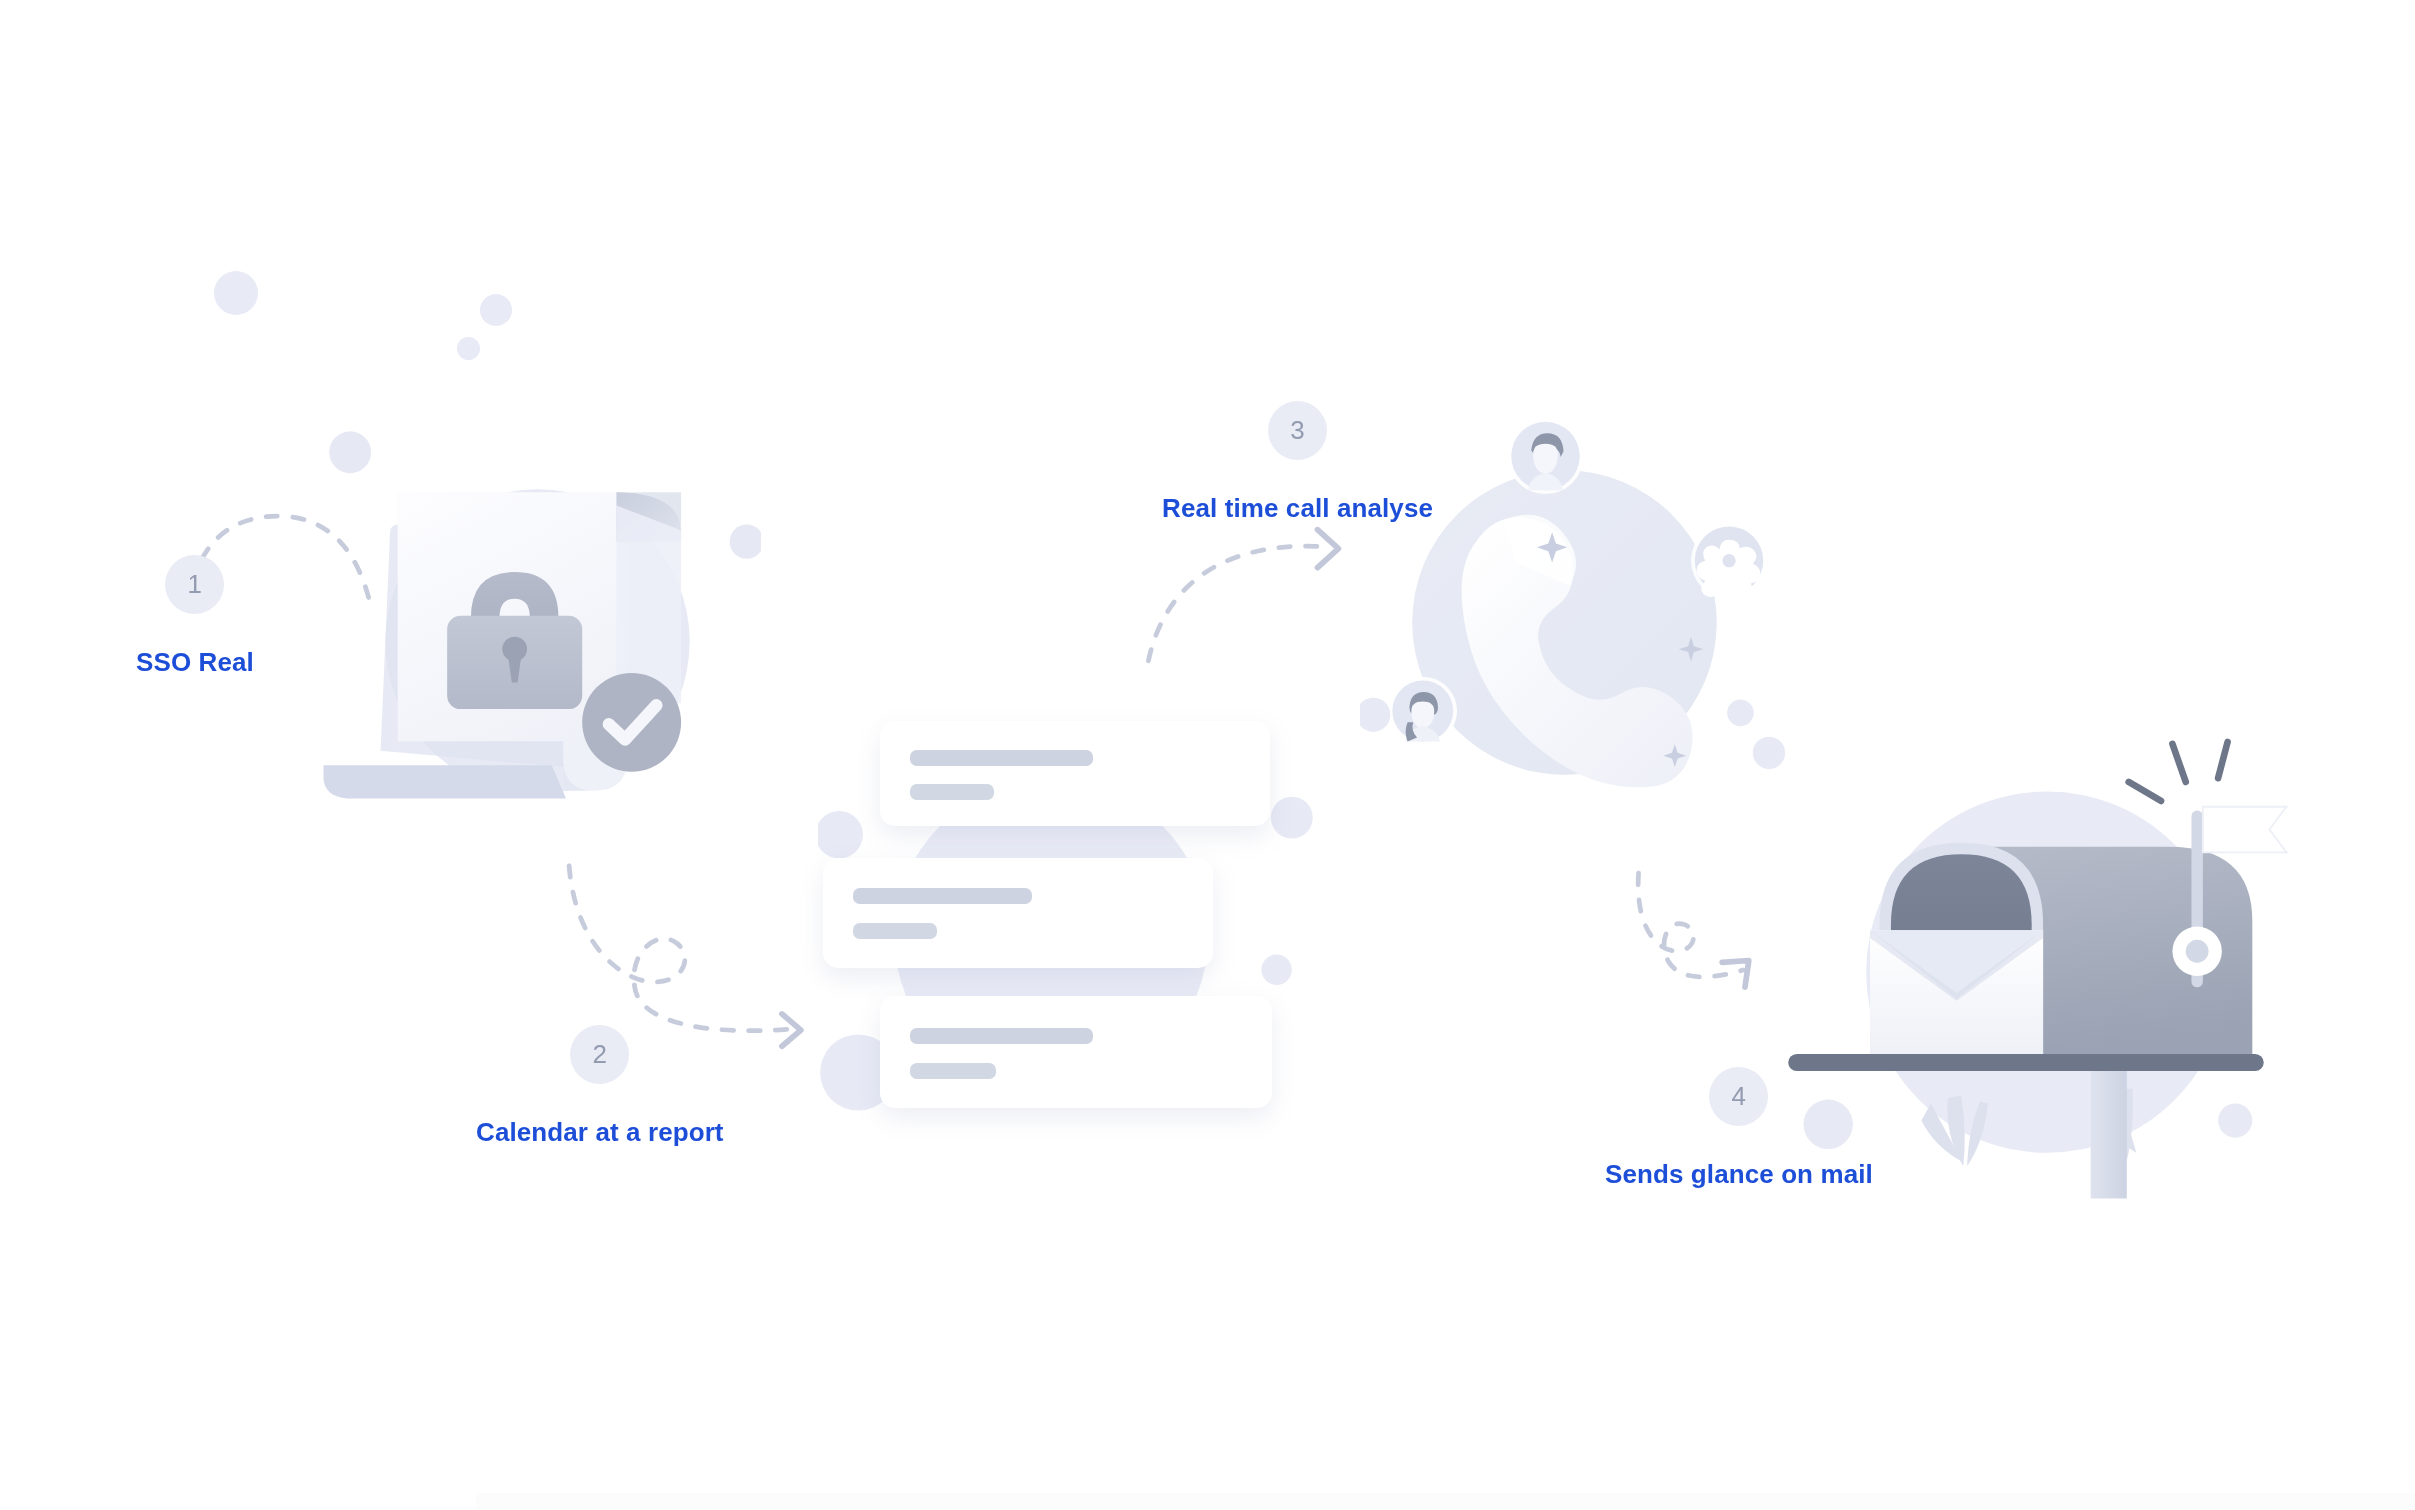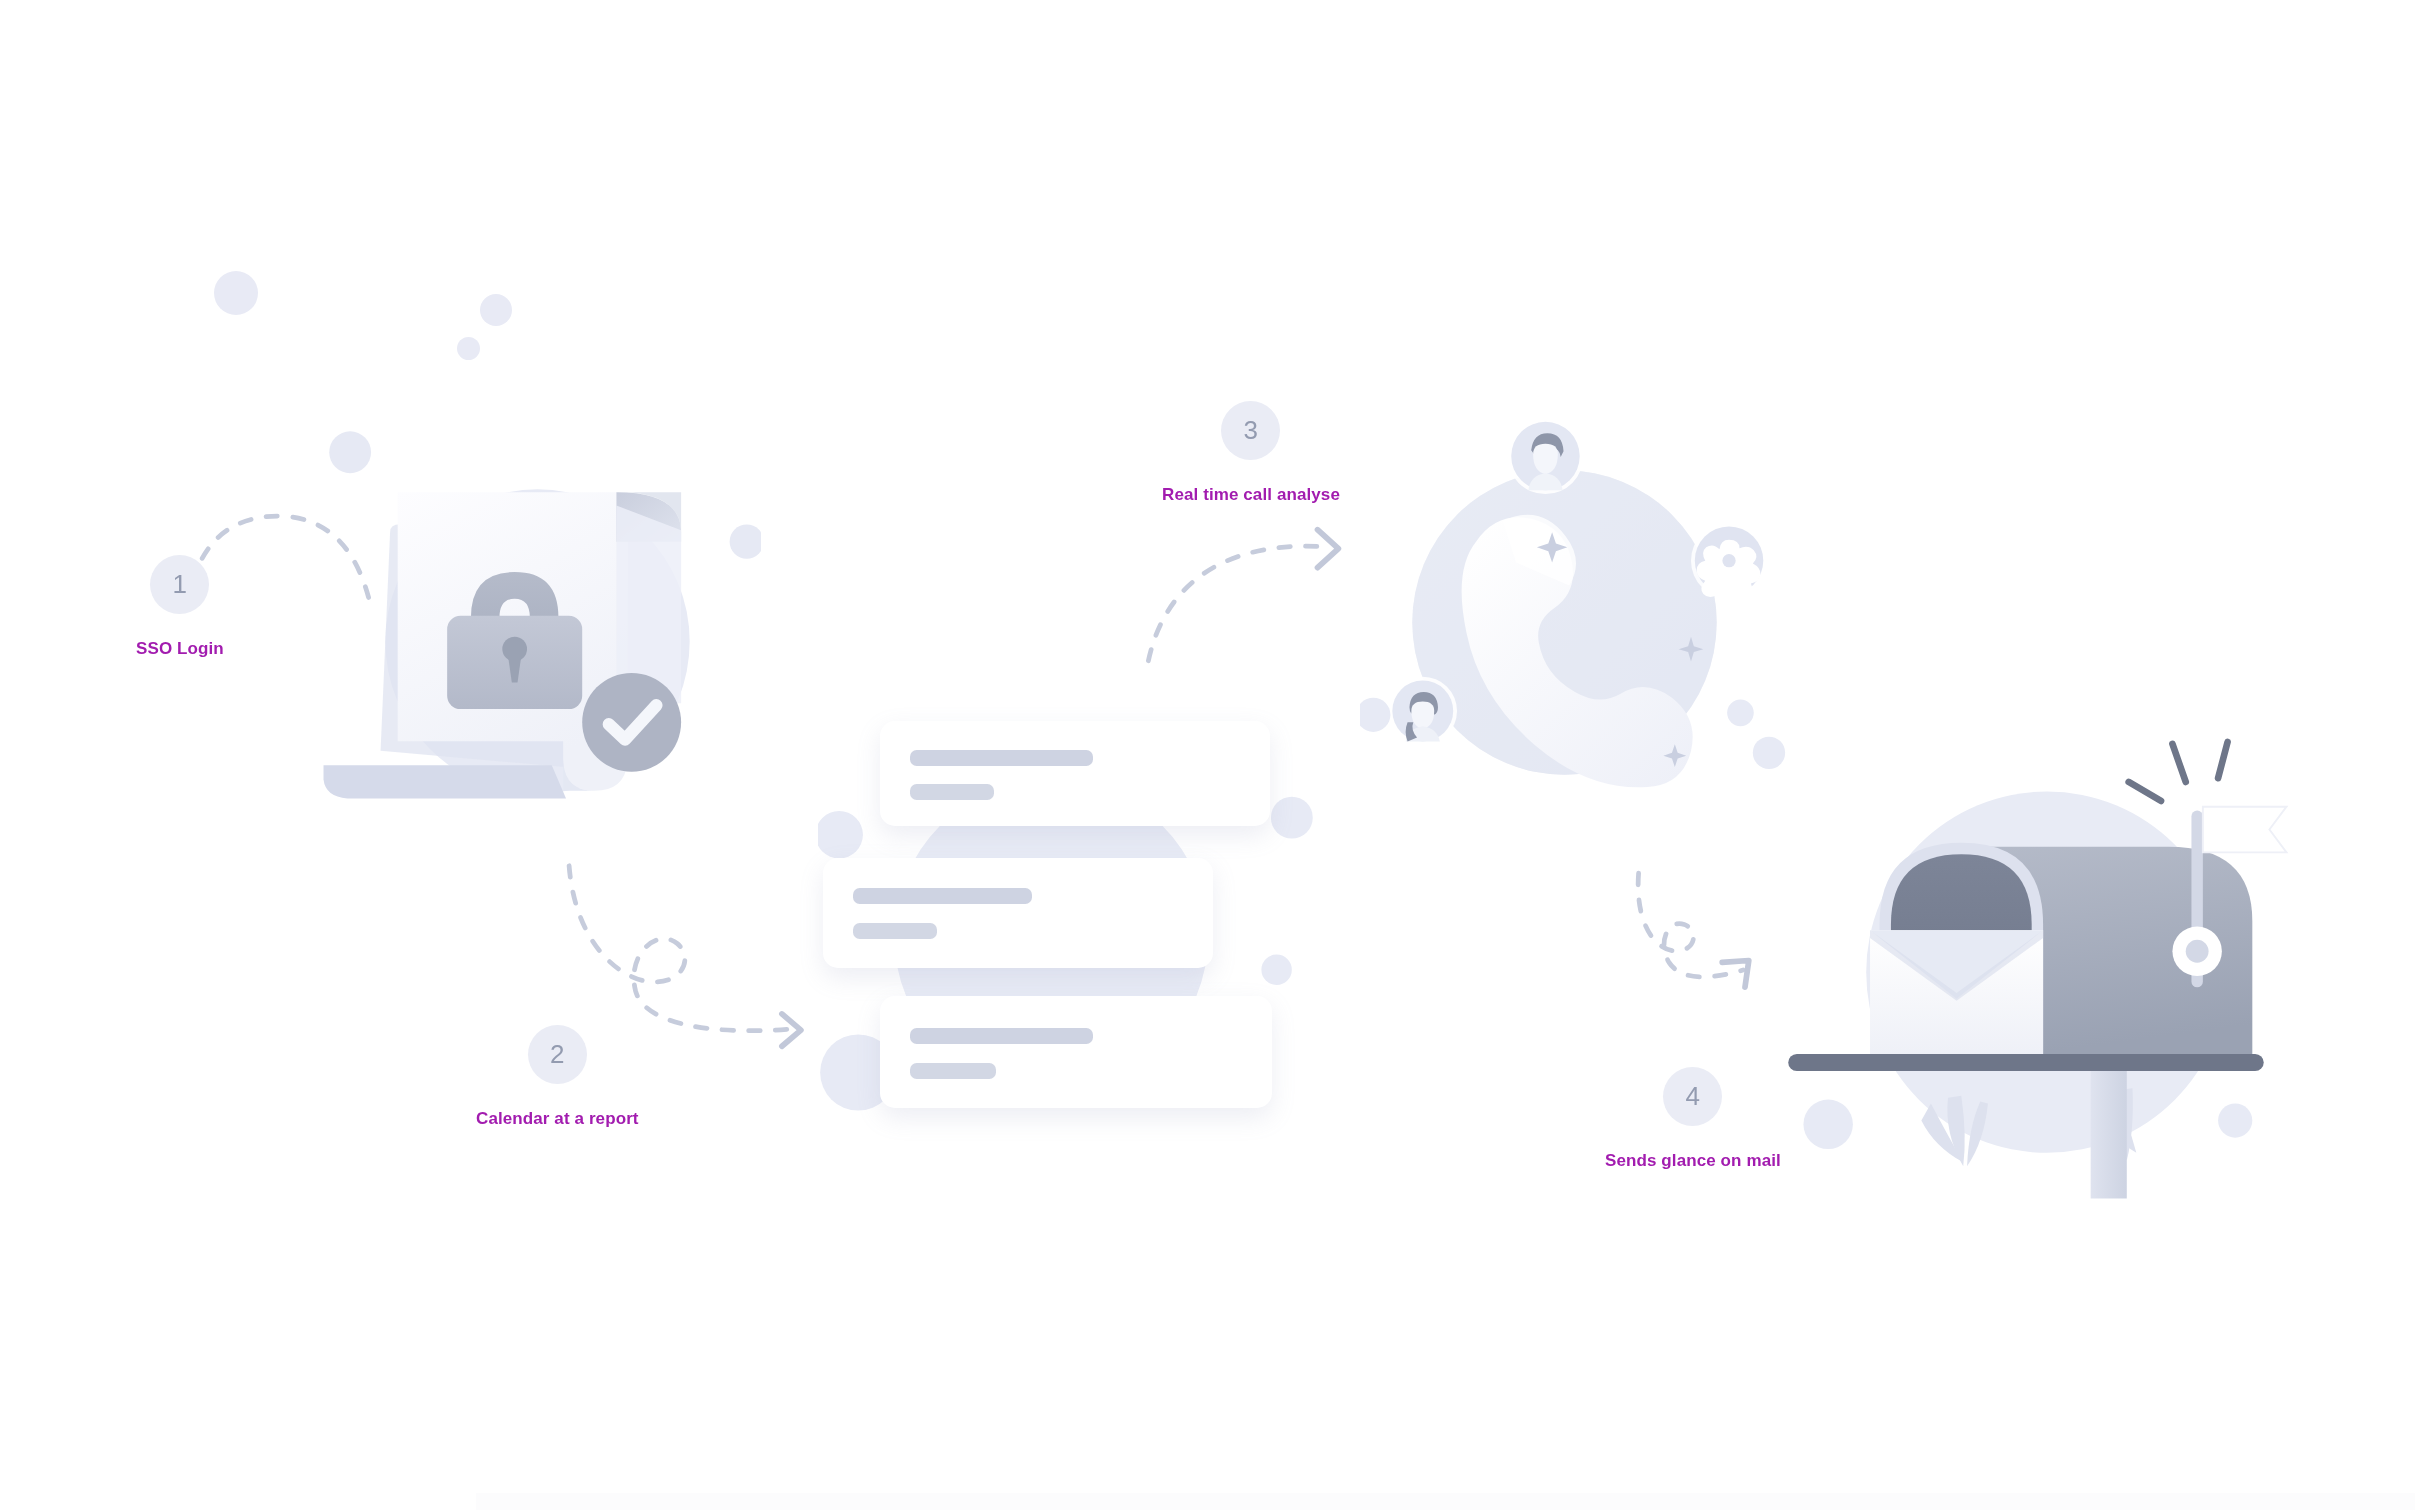--- a/index.html
+++ b/index.html
@@ -42,24 +42,24 @@
     background: #eaecf5;
     display: flex;
     align-items: center;
     justify-content: center;
     font-size: 26px;
     font-weight: 400;
     color: #939bb0;
     letter-spacing: 0.3px;
   }
   .step-label {
-    margin-top: 25px;
-    font-size: 17px;
+    margin-top: 33px;
+    font-size: 26px;
     font-weight: 700;
-    color: #a21caf;
+    color: #1d4ed8;
     white-space: nowrap;
     letter-spacing: 0.1px;
   }
 
   
   #step-1 { left: 136px;  top: 555px; }
   #step-2 { left: 476px;  top: 1025px; }
   #step-3 { left: 1162px; top: 401px; }
   #step-4 { left: 1605px; top: 1067px; }
 
@@ -333,21 +333,21 @@
     <path d="M8 18
              C 4 72, 26 100, 48 100
              C 68 100, 72 78, 56 72
              C 38 66, 28 92, 40 112
              C 54 134, 92 128, 118 120" fill="none" stroke="#c6ccdc" stroke-width="5" stroke-linecap="round" stroke-dasharray="12 16"></path>
     <path d="M96 112 L124 110 L120 138" fill="none" stroke="#c2c8d9" stroke-width="6" stroke-linecap="round" stroke-linejoin="round"></path>
   </svg>
 
   <div class="step" id="step-1">
     <div class="step-badge">1</div>
-    <div class="step-label">SSO Login</div>
+    <div class="step-label">SSO Real</div>
   </div>
 
   <div class="step" id="step-2">
     <div class="step-badge">2</div>
     <div class="step-label">Calendar at a report</div>
   </div>
 
   <div class="step" id="step-3">
     <div class="step-badge">3</div>
     <div class="step-label">Real time call analyse</div>

